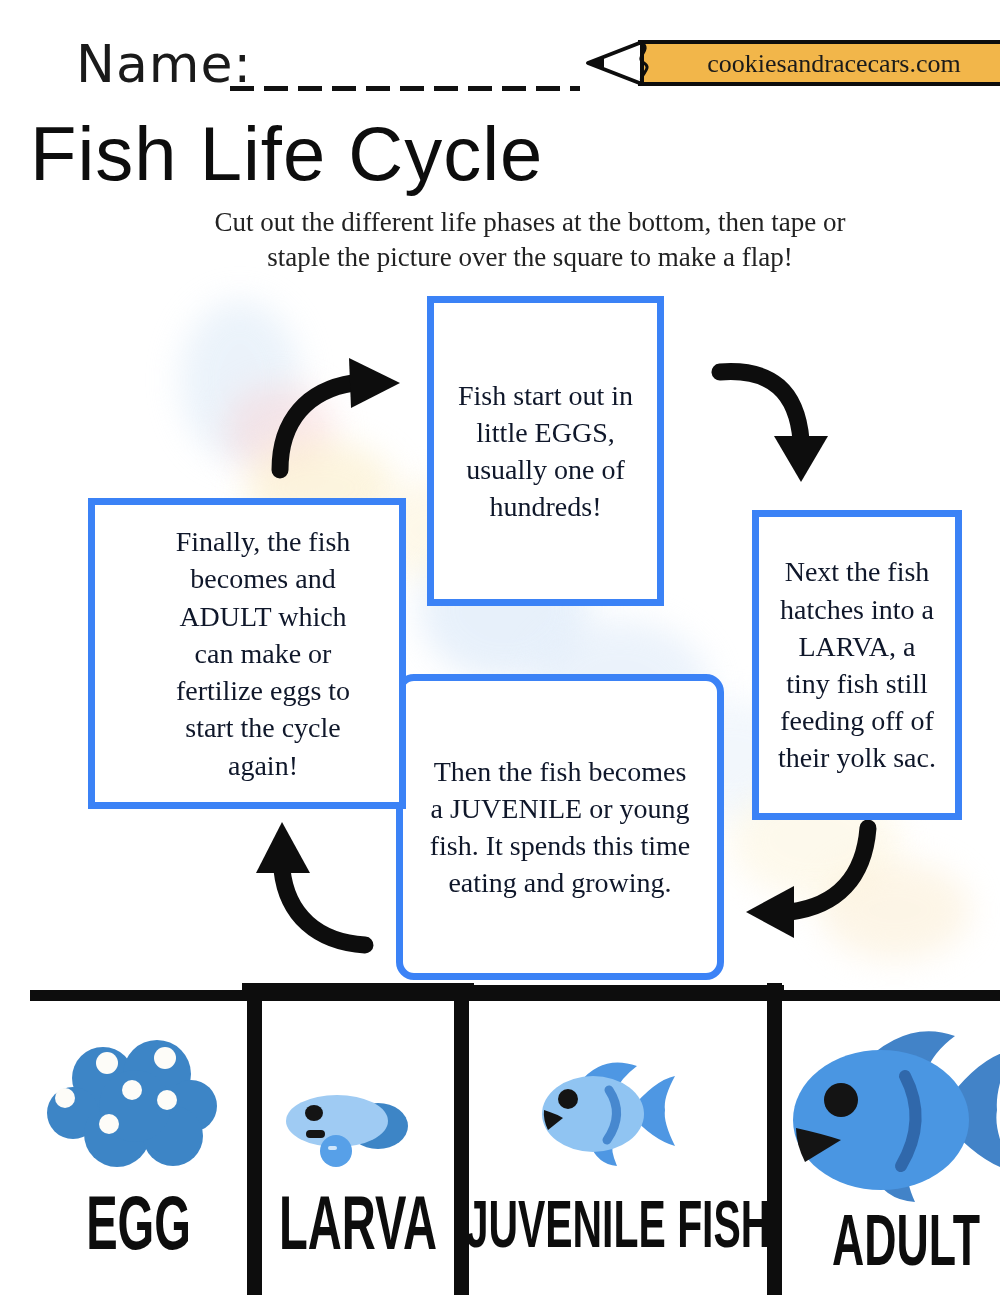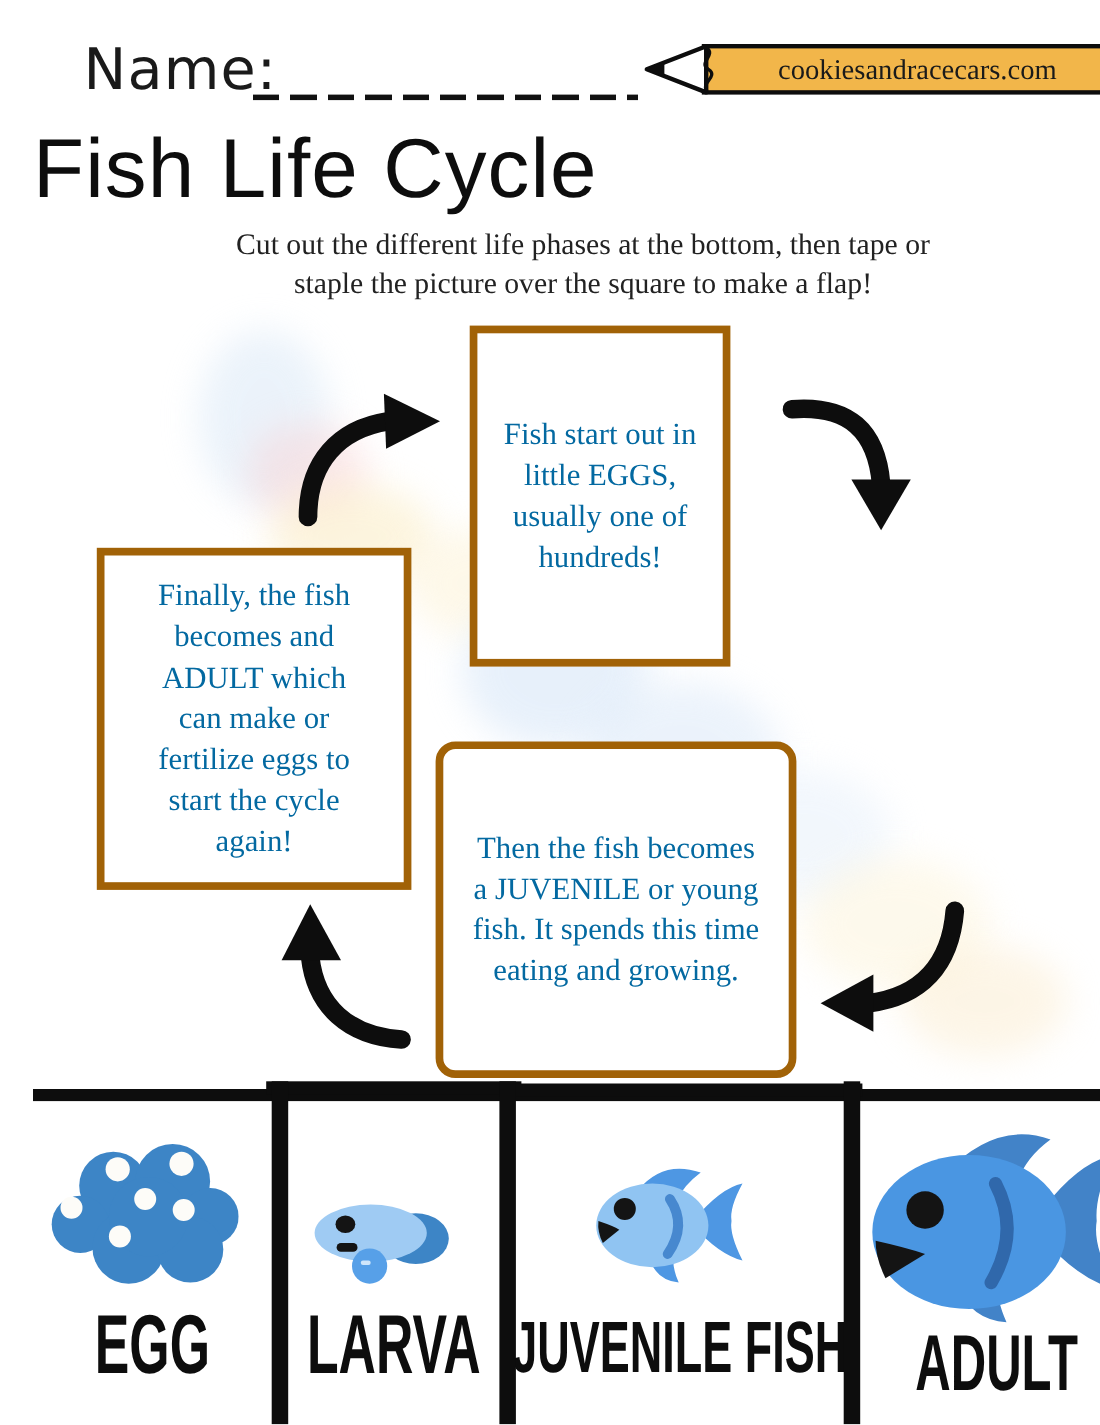--- a/index.html
+++ b/index.html
@@ -14,27 +14,27 @@
   .name-line{position:absolute;left:200px;top:86px;width:350px;height:5px;z-index:2;
     background:repeating-linear-gradient(90deg,#111 0 24px,transparent 24px 34px);}
   .pencil{position:absolute;left:552px;top:38px;width:460px;height:50px;z-index:2;}
   
   .title{position:absolute;left:0;top:116px;width:1000px;text-align:left;
     font-size:76px;font-weight:400;letter-spacing:1px;color:#0d0d0d;line-height:1;z-index:2;}
   .subtitle{position:absolute;left:0;top:205px;width:1000px;text-align:center;
     font-family:"Liberation Serif",serif;font-size:27px;line-height:1.3;color:#222;
     white-space:pre-line;z-index:2;}
   
-  .cycle-box{position:absolute;background:#fff;border:7px solid #a16207;z-index:3;
+  .cycle-box{position:absolute;background:#fff;border:7px solid #3b82f6;z-index:3;
     display:flex;align-items:center;justify-content:center;text-align:center;
-    font-family:"Liberation Serif",serif;font-size:28px;line-height:1.33;color:#0369a1;}
+    font-family:"Liberation Serif",serif;font-size:28px;line-height:1.33;color:#0f172a;}
   .cycle-box .step-text{white-space:pre-line;padding:4px 6px;}
   .box-egg{left:397px;top:296px;width:223px;height:296px;}
   .box-larva{left:722px;top:510px;width:196px;height:296px;}
-  .box-adult{left:58px;top:498px;width:272px;height:297px;}
+  .box-adult{left:58px;top:498px;width:272px;height:297px;padding-left:32px;}
   .box-juvenile{left:366px;top:674px;width:314px;height:292px;border-radius:18px;}
   .arrow{position:absolute;z-index:2;}
   
   .strip-bg{position:absolute;left:0;top:999px;width:1000px;height:296px;background:#fff;z-index:4;}
   .bar{position:absolute;background:#0d0d0d;z-index:6;}
   .bar-main{left:0;top:990px;width:1000px;height:11px;}
   .bar-larva-top{left:212px;top:983px;width:232px;height:12px;}
   .bar-juv-top{left:424px;top:985px;width:330px;height:12px;}
   .divider{position:absolute;top:983px;bottom:0;width:15px;background:#0d0d0d;z-index:6;}
   .cutout-label{position:absolute;display:flex;align-items:center;justify-content:center;
@@ -72,20 +72,28 @@
 
   <div class="title">Fish Life Cycle</div>
   <div class="subtitle">Cut out the different life phases at the bottom, then tape or
 staple the picture over the square to make a flap!</div>
 
   <div class="cycle-box box-egg">
     <span class="step-text">Fish start out in
 little EGGS,
 usually one of
 hundreds!</span>
+  </div>
+  <div class="cycle-box box-larva">
+    <span class="step-text">Next the fish
+hatches into a
+LARVA, a
+tiny fish still
+feeding off of
+their yolk sac.</span>
   </div>
   <div class="cycle-box box-juvenile">
     <span class="step-text">Then the fish becomes
 a JUVENILE or young
 fish. It spends this time
 eating and growing.</span>
   </div>
   <div class="cycle-box box-adult">
     <span class="step-text">Finally, the fish
 becomes and

